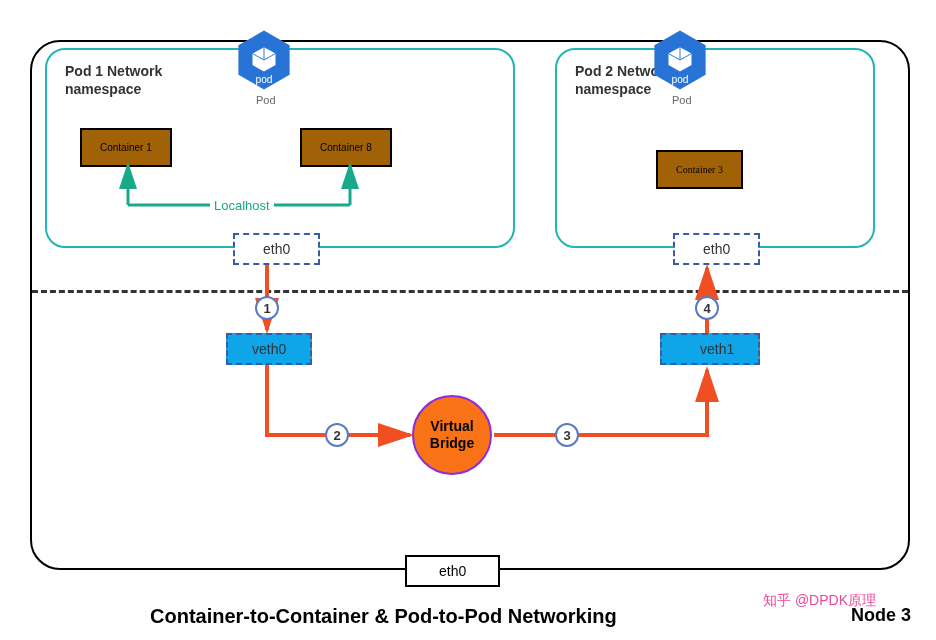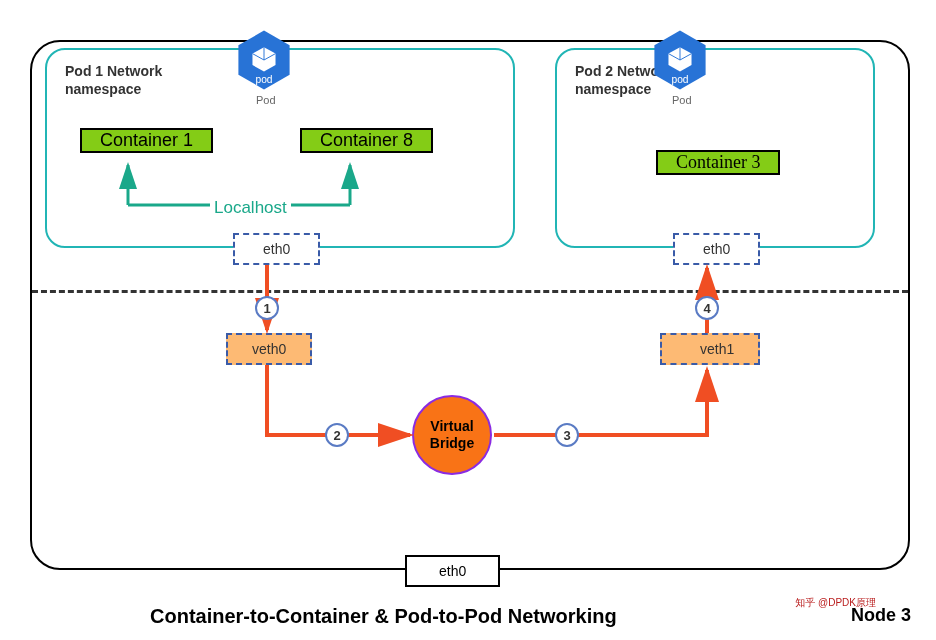--- a/index.html
+++ b/index.html
@@ -3,51 +3,51 @@
 <meta charset="utf-8">
 <style>
 * { margin: 0; padding: 0; box-sizing: border-box; }
 body { font-family: Arial, sans-serif; width: 936px; height: 640px; background: #fff; position: relative; }
 .canvas { position: relative; width: 936px; height: 640px; }
 .node-box { position: absolute; left: 30px; top: 40px; width: 880px; height: 530px; border: 2px solid #000; border-radius: 30px; }
 .pod-box { position: absolute; border: 2px solid #21b5b5; border-radius: 20px; background: #fff; }
 .pod1 { left: 45px; top: 48px; width: 470px; height: 200px; }
 .pod2 { left: 555px; top: 48px; width: 320px; height: 200px; }
 .pod-title { position: absolute; left: 18px; top: 12px; font-size: 14px; font-weight: bold; color: #333; line-height: 1.3; }
-.container-box { position: absolute; border: 2px solid #000; background: #84cc16; padding: 0 18px; font-size: 18px; }
+.container-box { position: absolute; border: 2px solid #000; background: #a16207; padding: 12px 18px; font-size: 10px; }
 .c1 { left: 80px; top: 128px; }
 .c2 { left: 300px; top: 128px; }
 .c3 { left: 656px; top: 150px; font-family: Liberation Serif, serif; }
 .eth-box { position: absolute; border: 2px dashed #3a5ba8; background: #fff; padding: 6px 28px; font-size: 14px; color: #333; }
 .eth-pod1 { left: 233px; top: 233px; }
 .eth-pod2 { left: 673px; top: 233px; }
-.veth-box { position: absolute; border: 2px dashed #3a5ba8; background: #fdba74; padding: 6px 24px; font-size: 14px; color: #333; }
+.veth-box { position: absolute; border: 2px dashed #3a5ba8; background: #0ea5e9; padding: 6px 24px; font-size: 14px; color: #333; }
 .veth0 { left: 226px; top: 333px; }
 .veth1 { left: 660px; top: 333px; padding-left: 38px; }
 .divider { position: absolute; left: 32px; top: 290px; width: 876px; border-top: 3px dashed #333; }
 .virtual-bridge { position: absolute; left: 412px; top: 395px; width: 80px; height: 80px; border: 2px solid #8a2be2; border-radius: 50%; background: #f97316; display: flex; align-items: center; justify-content: center; text-align: center; font-size: 14px; font-weight: bold; line-height: 1.2; }
 .root-ns-label { position: absolute; left: 55px; top: 510px; font-size: 16px; font-weight: bold; }
 .eth-root { position: absolute; left: 405px; top: 555px; border: 2px solid #000; background: #fff; padding: 6px 32px; font-size: 14px; }
 .main-title { position: absolute; left: 150px; top: 605px; font-size: 20px; font-weight: bold; }
 .node-label { position: absolute; right: 25px; top: 605px; font-size: 18px; font-weight: bold; }
 .step-circle { position: absolute; width: 24px; height: 24px; border: 2px solid #5a7bc4; border-radius: 50%; background: #fff; display: flex; align-items: center; justify-content: center; font-size: 13px; font-weight: bold; color: #333; z-index: 10; }
 .s1 { left: 255px; top: 296px; }
 .s2 { left: 325px; top: 423px; }
 .s3 { left: 555px; top: 423px; }
 .s4 { left: 695px; top: 296px; }
-.localhost-label { position: absolute; left: 210px; top: 198px; font-size: 17px; color: #1aa88a; background: #fff; padding: 0 4px; z-index: 6; }
+.localhost-label { position: absolute; left: 210px; top: 198px; font-size: 13px; color: #1aa88a; background: #fff; padding: 0 4px; z-index: 6; }
 .hex-icon { position: absolute; width: 64px; height: 64px; }
 .hex-pod1 { left: 232px; top: 28px; }
 .hex-pod2 { left: 648px; top: 28px; }
 .hex-node { position: absolute; width: 80px; height: 80px; left: 830px; top: 510px; }
 .hex-svg { width: 100%; height: 100%; }
 .hex-caption { position: absolute; font-size: 11px; color: #666; text-align: center; }
 .cap-pod1 { left: 256px; top: 94px; }
 .cap-pod2 { left: 672px; top: 94px; }
-.watermark { position: absolute; right: 60px; bottom: 30px; font-size: 10px; color: #b91c1c; }
+.watermark { position: absolute; right: 60px; bottom: 30px; font-size: 14px; color: #ec4899; }
 svg.arrows { position: absolute; left: 0; top: 0; width: 936px; height: 640px; pointer-events: none; z-index: 5; }
 </style>
 </head>
 <body>
 
 <div class="canvas">
   <div class="node-box"></div>
 
   <svg class="arrows">
     <defs>

